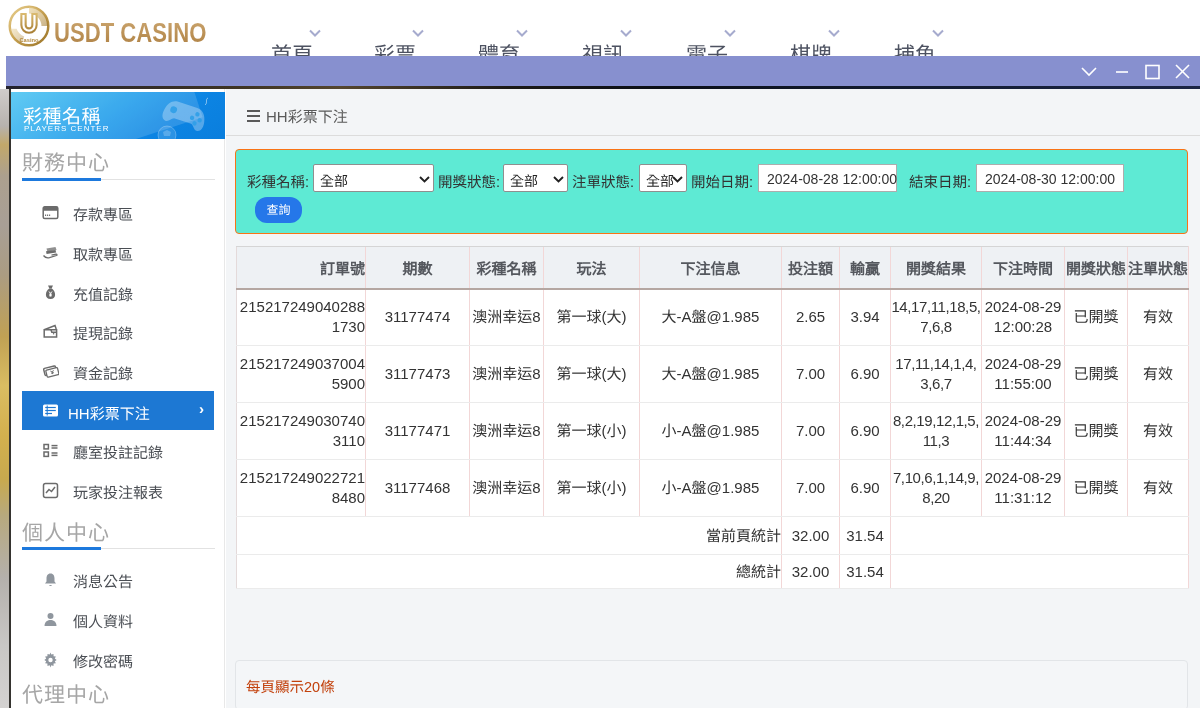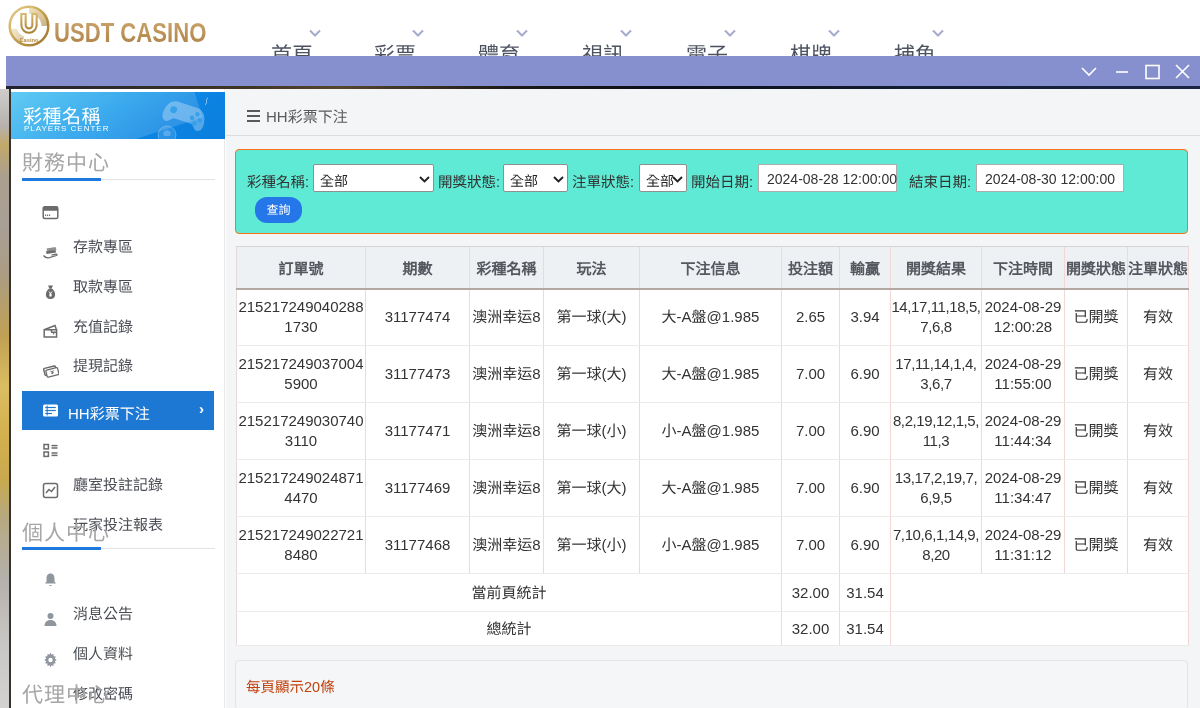--- a/index.html
+++ b/index.html
@@ -36,21 +36,21 @@
       background:linear-gradient(145deg,#47c3f1 0%,#1b9ceb 45%,#0c84e3 72%,#0a7edd 100%); overflow:hidden; }
   #sidehead .glare { position:absolute; left:-40px; top:-48px; width:220px; height:110px;
       background:rgba(255,255,255,0.14); transform:rotate(-18deg); }
   #sidehead .t1 { position:absolute; left:12px; top:9px; color:#fff; font-size:19px; letter-spacing:0.5px;}
   #sidehead .t2 { position:absolute; left:13px; top:32px; color:#fff; font-size:8px; letter-spacing:1px; }
   .sechead { position:absolute; left:11px; font-size:21px; color:#a6a6a6; letter-spacing:1px;}
   .secline { position:absolute; left:11px; width:193px; height:1px; background:#e2e2e2; }
   .secline i { position:absolute; left:0; top:-1px; width:79px; height:3px; background:#1d79dd; display:block;}
   .mitem { position:absolute; left:0; width:214px; height:40px; color:#4a4e54; font-size:15px; }
   .mitem .mi { position:absolute; left:31px; top:12px; width:17px; height:17px; }
-  .mitem .mt { position:absolute; left:62px; top:11px;margin-top:32px; }
+  .mitem .mt { position:absolute; left:62px; top:11px; }
   #selitem { position:absolute; left:11px; top:302px; width:192px; height:39px; background:#1d78d3; color:#fff; font-size:15px; }
   #selitem .mi { position:absolute; left:20px; top:11px; width:17px; height:17px; }
   #selitem .mt { position:absolute; left:46px; top:11px; }
   #selitem .arr { position:absolute; right:10px; top:9px; font-size:15px; font-weight:bold;}
 
   
   #main { left:226px; top:89px; width:974px; height:619px; background:#f3f5f7; }
   #crumb { position:absolute; left:0; top:0; width:974px; height:47px; border-bottom:1px solid #dcdcdc; }
   #crumb .txt { position:absolute; left:40px; top:16px; font-size:15px; color:#5a5a5a; }
   .hambar { position:absolute; left:21px; width:13px; height:2px; background:#5a5a5a; }
@@ -73,21 +73,21 @@
   
   #tbl { position:absolute; left:10px; top:157px; width:952px; border-collapse:collapse; table-layout:fixed;
          background:#fff; font-size:15px; color:#333; }
   #tbl th { background:#eef1f4; font-weight:bold; color:#55585e; font-size:15px; height:42px;
             border-left:1px solid #f2d7d7; border-top:1px solid #d5d5d5; border-bottom:2px solid #b5a7a2; }
   #tbl td { text-align:center; border-left:1px solid #f2d7d7; border-bottom:1px solid #ebebeb;
             line-height:20px; white-space:nowrap; overflow:hidden; padding:0; }
   #tbl td:nth-child(8) { letter-spacing:-0.4px; }
   #tbl .r td { height:57px; }
   #tbl .s1 td { height:38px; } #tbl .s2 td { height:34px; }
-  #tbl th:first-child, #tbl td:first-child { border-left:1px solid #e4dada; }
+  #tbl th:first-child, #tbl td:first-child { border-left:1px solid #e4dada;text-align:right; }
   #tbl th:last-child, #tbl td:last-child { border-right:1px solid #f2d7d7; }
 
   
   #pager { position:absolute; left:9px; top:571px; width:953px; height:50px; background:#f4f6f8;
            border:1px solid #e2e5e8; border-radius:4px; }
   #pager .lft { position:absolute; left:10px; top:14px; font-size:14.5px; color:#c2410c; }
   #pager .rgt { position:absolute; right:16px; top:20px; font-size:14.5px; color:#333; }
   #pager .rgt * { display:inline-block; vertical-align:middle;}
   #pager a { color:#2878e8; text-decoration:none; }
   #pager .cur { background:#c3c7cb; color:#2878e8; padding:0 2px; }
@@ -397,33 +397,20 @@
             <td>第一球(小)</td>
             <td>小-A盤@1.985</td>
             <td>7.00</td>
             <td>6.90</td>
             <td>8,2,19,12,1,5,<br>11,3</td>
             <td>2024-08-29<br>11:44:34</td>
             <td>已開獎</td>
             <td>有效</td>
           </tr>
           <tr class="r">
-            <td>215217249024871<br>4470</td>
-            <td>31177469</td>
-            <td>澳洲幸运8</td>
-            <td>第一球(大)</td>
-            <td>大-A盤@1.985</td>
-            <td>7.00</td>
-            <td>6.90</td>
-            <td>13,17,2,19,7,<br>6,9,5</td>
-            <td>2024-08-29<br>11:34:47</td>
-            <td>已開獎</td>
-            <td>有效</td>
-          </tr>
-          <tr class="r">
             <td>215217249022721<br>8480</td>
             <td>31177468</td>
             <td>澳洲幸运8</td>
             <td>第一球(小)</td>
             <td>小-A盤@1.985</td>
             <td>7.00</td>
             <td>6.90</td>
             <td>7,10,6,1,14,9,<br>8,20</td>
             <td>2024-08-29<br>11:31:12</td>
             <td>已開獎</td>

